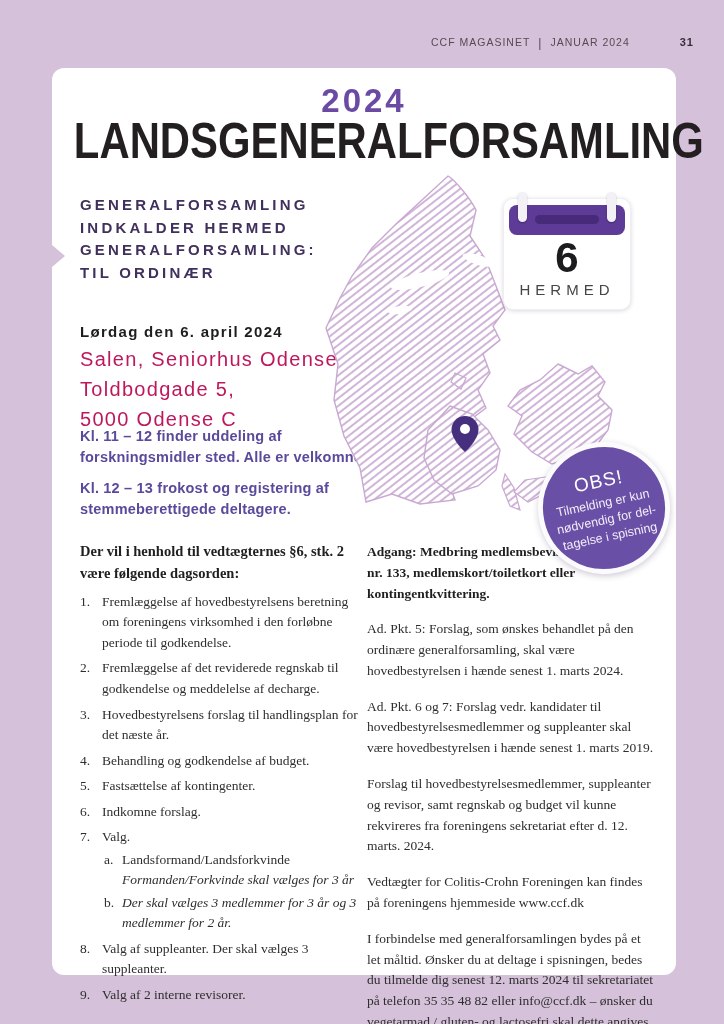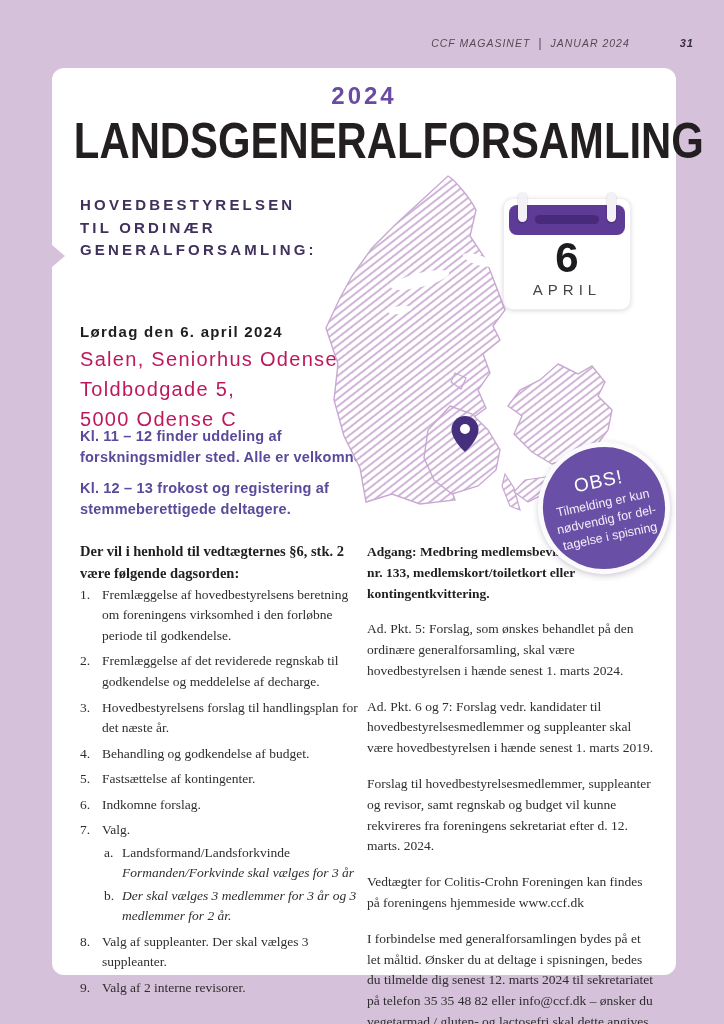--- a/index.html
+++ b/index.html
@@ -5,39 +5,39 @@
   * { margin:0; padding:0; box-sizing:border-box; }
   html,body { background:#d6c1da; }
   .canvas {
     position:relative; width:724px; height:1024px;
     background:#d6c1da; overflow:hidden;
     font-family:"Liberation Sans", sans-serif;
   }
   
   .mag-header {
     position:absolute; top:36px; right:30px;
-    display:flex; align-items:center; gap:6px;
-    font-size:10.5px; letter-spacing:1px; color:#564a54;font-style:italic;
+    display:flex; align-items:flex-start; gap:6px;
+    font-size:10.5px; letter-spacing:1px; color:#564a54;
   }
   .mag-header .sep { font-size:12px; color:#564a54; padding:0 2px; }
   .mag-header .pageno { font-weight:700; color:#362e3a; margin-left:44px; font-size:11px; }
   
   .page {
     position:absolute; left:52px; top:68px; width:624px; height:907px;
     background:#ffffff; border-radius:12px;
   }
   .page-arrow {
     position:absolute; left:52px; top:245px; width:0; height:0;
     border-top:11px solid transparent; border-bottom:11px solid transparent;
     border-left:13px solid #d6c1da; z-index:4;
   }
   
   .title-year {
     position:absolute; top:14px; left:0; width:100%;
-    text-align:center; font-size:24px; font-weight:700;
+    text-align:center; font-size:33px; font-weight:700;
     letter-spacing:3px; color:#6b4aa3;
   }
   .title-main {
     position:absolute; top:44px; left:0; width:100%;
     text-align:center; font-size:45px; font-weight:700;
     color:#231f20; transform:scale(.93,1.12); transform-origin:center top;
     letter-spacing:0px; white-space:nowrap;
   }
   
   .intro-headline {
@@ -82,21 +82,21 @@
     box-shadow:0 2px 6px rgba(60,40,80,.25); text-align:center;
   }
   .obs-title { color:#fff; font-size:19px; font-weight:400; letter-spacing:1px; margin-bottom:3px; }
   .obs-line { color:#f1ecf8; font-size:12.5px; line-height:1.35; }
   
   .body-cols { position:absolute; left:28px; top:472px; width:576px;
     font-family:"Liberation Serif", serif; color:#2e2e2e; }
   .col-left  { position:absolute; left:0; top:0; width:284px; }
   .col-right { position:absolute; left:287px; top:2px; width:288px; }
   .agenda-heading { font-size:14.5px; font-weight:700; color:#1f1f1f;
-    line-height:1.55; }
+    line-height:1.55; margin-bottom:7px; }
   .agenda-item { display:flex; font-size:13.5px; line-height:1.52; margin-bottom:5px; }
   .agenda-item .num { flex:0 0 22px; }
   .agenda-item .item-body { flex:1; }
   .sub-item { display:flex; margin-top:2px; margin-left:2px; }
   .sub-item .subnum { flex:0 0 18px; }
   .sub-item .note { font-style:italic; }
   .info-para { font-size:13.5px; line-height:1.54; margin-bottom:15px; }
   .info-para.bold { font-weight:700; color:#1f1f1f; }
 </style>
 </head>
@@ -112,23 +112,24 @@
   </div>
 
   <div class="page-arrow"></div>
 
   <div class="page">
 
     <div class="title-year">2024</div>
     <div class="title-main">LANDSGENERALFORSAMLING</div>
 
     <div class="intro-headline">
-      <div>HOVEDBESTYRELSEN</div>
+      <div>GENERALFORSAMLING</div>
+      <div>INDKALDER HERMED</div>
+      <div>GENERALFORSAMLING:</div>
       <div>TIL ORDINÆR</div>
-      <div>GENERALFORSAMLING:</div>
     </div>
 
     <div class="date-block">
       <div class="bold">Lørdag den 6. april 2024</div>
       <div class="plain">Salen, Seniorhus Odense,</div>
       <div class="plain">Toldbodgade 5,</div>
       <div class="plain">5000 Odense C</div>
     </div>
 
     <div class="schedule">
@@ -168,21 +169,21 @@
       </svg>
     </div>
 
     <div class="calendar">
       <div class="cal-bar">
         <div class="cal-pill"></div>
       </div>
       <span class="cal-peg left"></span>
       <span class="cal-peg right"></span>
       <div class="cal-day">6</div>
-      <div class="cal-month">APRIL</div>
+      <div class="cal-month">HERMED</div>
     </div>
 
     <div class="body-cols">
       <div class="col-left">
         <div class="agenda-heading">Der vil i henhold til vedtægternes §6, stk. 2 være følgende dagsorden:</div>
         <div>
             <div class="agenda-item">
               <span class="num">1.</span>
               <span class="item-body"><span>Fremlæggelse af hovedbestyrelsens beretning om foreningens virksomhed i den forløbne periode til godkendelse.</span></span>
             </div>

